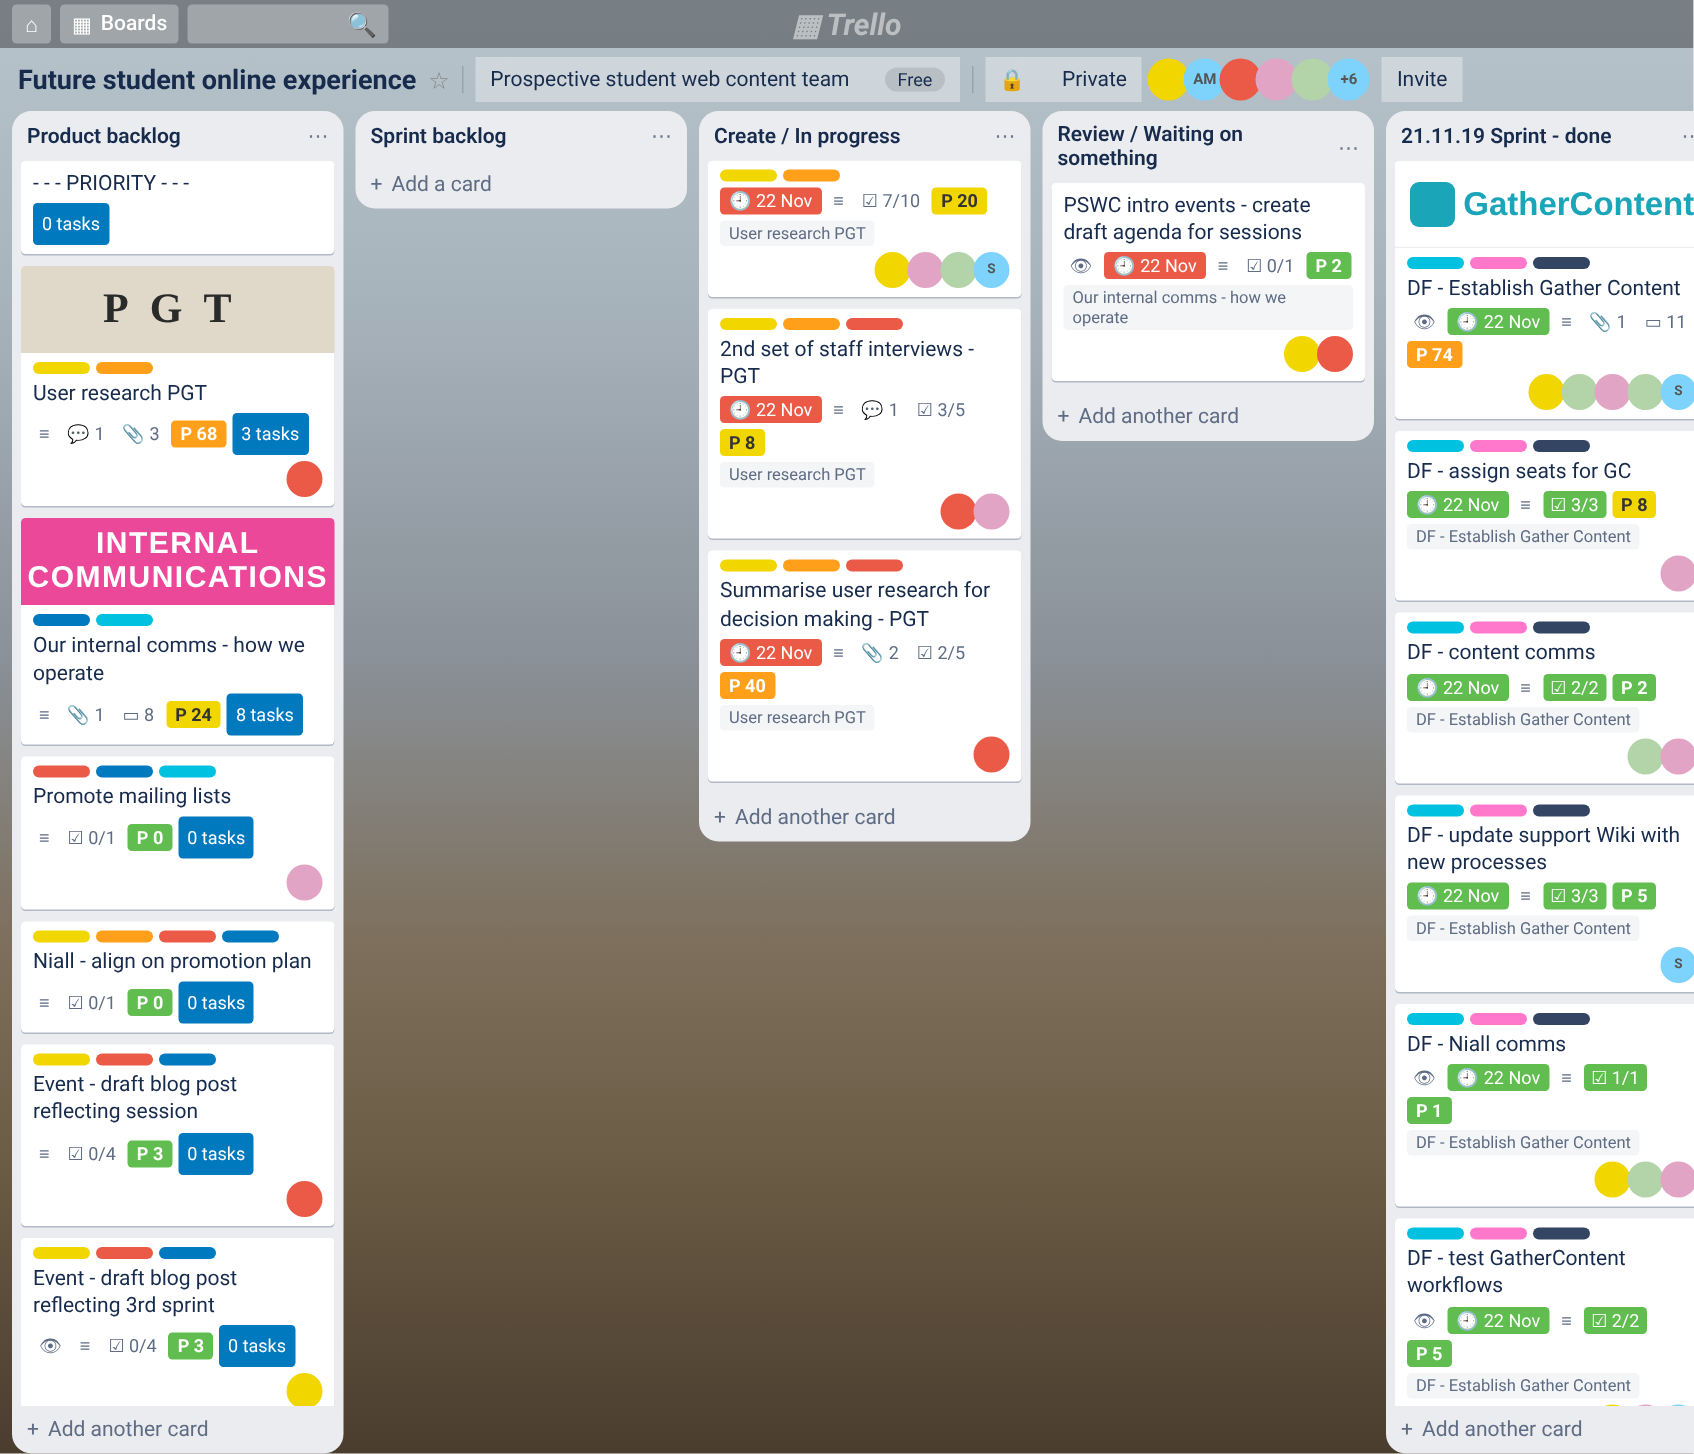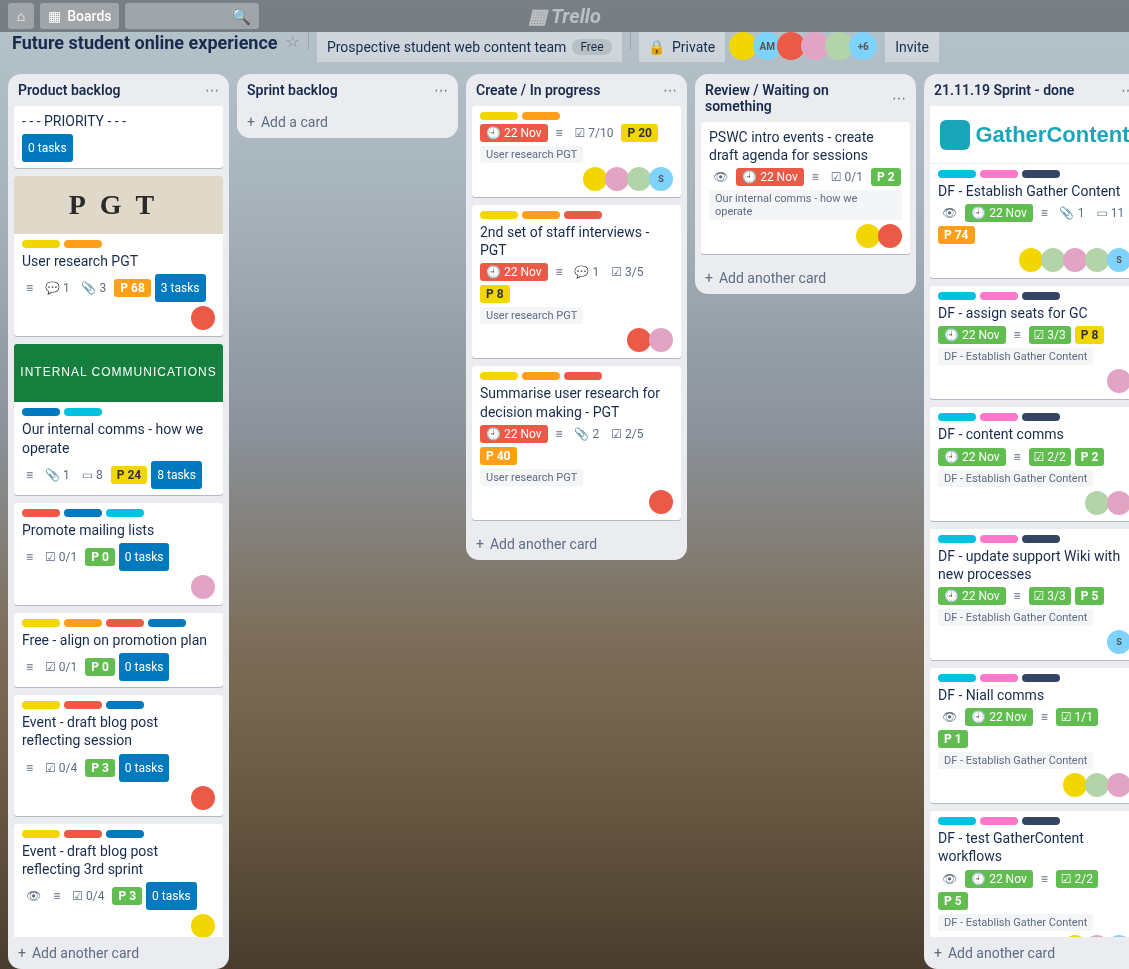--- a/index.html
+++ b/index.html
@@ -2,40 +2,40 @@
 <html><head>
 <meta charset="utf-8">
 <style>
 *{box-sizing:border-box;margin:0;padding:0;font-family:-apple-system,BlinkMacSystemFont,"Segoe UI",Roboto,sans-serif}
 body{width:1129px;height:969px;overflow:hidden;background:linear-gradient(180deg,#b8c4cc 0%,#a8b4bc 20%,#8a9199 45%,#7d6f5b 65%,#6b5c45 80%,#4a3d2e 100%);position:relative}
 .hdr{height:32px;background:rgba(0,0,0,.35);display:flex;align-items:center;padding:0 8px;gap:6px}
 .hdr-btn{height:26px;background:rgba(255,255,255,.3);border-radius:3px;display:flex;align-items:center;padding:0 8px;color:#fff;font-size:14px;font-weight:500;cursor:pointer;gap:6px}
 .hdr-btn.icon-only{width:26px;padding:0;justify-content:center}
 .search{flex:0 0 134px;height:26px;background:rgba(255,255,255,.3);border-radius:3px;display:flex;align-items:center;justify-content:flex-end;padding:0 8px}
 .logo{position:absolute;left:50%;transform:translateX(-50%);color:rgba(255,255,255,.5);font-size:20px;font-weight:700;font-style:italic;display:flex;align-items:center;gap:4px}
-.subhdr{height:42px;display:flex;align-items:flex-start;padding:0 12px;gap:8px}
+.subhdr{height:42px;display:flex;align-items:center;padding:0 12px;gap:8px}
 .board-title{font-size:18px;font-weight:700;color:#172b4d}
-.pill{height:30px;background:rgba(255,255,255,.35);border-radius:0;display:flex;align-items:center;padding:0 10px;font-size:14px;color:#172b4d;gap:6px}
+.pill{height:30px;background:rgba(255,255,255,.35);border-radius:0;display:flex;align-items:center;padding:0 10px;font-size:14px;color:#172b4d;gap:24px}
 .star{color:#888;cursor:pointer;font-size:16px}
 .free{background:rgba(0,0,0,.1);border-radius:10px;padding:1px 8px;font-size:12px}
 .avstack{display:flex;align-items:center}
 .av{width:28px;height:28px;border-radius:50%;margin-left:-4px;font-size:10px;font-weight:700;display:flex;align-items:center;justify-content:center;color:#fff}
 .av.c1{background:#eb5a46}.av.c2{background:#f2d600;color:#333}.av.c3{background:#e2a4c4}.av.c4{background:#b3d4a8}.av.c5{background:#7dd3fc;color:#555}
 .board{display:flex;gap:8px;padding:0 8px;height:calc(100% - 74px);overflow-x:auto;align-items:flex-start}
 .list{width:221px;flex:0 0 221px;background:#ebecf0;border-radius:13px;display:flex;flex-direction:column;max-height:100%}
 .list-hdr{padding:8px 10px;display:flex;justify-content:space-between;align-items:center}
 .list-title{font-size:14px;font-weight:600;color:#172b4d}
 .list-menu{color:#6b778c;cursor:pointer;font-size:14px}
 .cards{padding:0 6px;overflow-y:auto;flex:1}
 .cards::-webkit-scrollbar{width:8px}.cards::-webkit-scrollbar-thumb{background:rgba(0,0,0,.2);border-radius:4px}
 .card{background:#fff;border-radius:3px;box-shadow:0 1px 0 rgba(9,30,66,.25);margin-bottom:8px;padding:6px 8px;font-size:14px;color:#172b4d;cursor:pointer}
 .card-img{height:58px;margin:-6px -8px 6px -8px;border-radius:3px 3px 0 0;background:#e0d8c8;display:flex;align-items:center;justify-content:center;font-size:28px;font-weight:700;letter-spacing:14px;color:#2a2a2a;font-family:Georgia,serif}
 .card-img.gc{background:#fff;border-bottom:1px solid #eee;font-size:22px;letter-spacing:0;color:#1aa5b8;font-weight:700;font-family:sans-serif}
 .card-img.gc::before{content:"";width:30px;height:30px;background:#1aa5b8;border-radius:6px;margin-right:6px}
-.card-img.ic{background:#15803d;color:#fff;font-size:12px;font-weight:400;letter-spacing:1px;text-align:center;line-height:1.15;font-family:sans-serif}
+.card-img.ic{background:#ec4899;color:#fff;font-size:20px;font-weight:700;letter-spacing:1px;text-align:center;line-height:1.15;font-family:sans-serif}
 .labels{display:flex;gap:4px;margin-bottom:4px}
 .lbl{width:38px;height:8px;border-radius:4px}
 .l-yellow{background:#f2d600}.l-orange{background:#ff9f1a}.l-red{background:#eb5a46}.l-blue{background:#0079bf}.l-teal{background:#00c2e0}.l-pink{background:#ff78cb}.l-navy{background:#344563}.l-green{background:#61bd4f}
 .card-title{margin-bottom:4px;line-height:1.3}
 .badges{display:flex;flex-wrap:wrap;gap:4px;align-items:center}
 .badge{display:inline-flex;align-items:center;gap:3px;font-size:12px;color:#5e6c84;padding:1px 4px;border-radius:3px}
 .badge.due{background:#eb5a46;color:#fff;padding:2px 6px}
 .badge.due.done{background:#61bd4f}
 .badge.pts{background:#f2d600;color:#333;padding:2px 6px;font-weight:700}
 .badge.pts.or{background:#ff9f1a;color:#fff}
@@ -156,21 +156,21 @@
             <div class="mav av c3"></div>
           </div>
         </div>
         <div class="card">
           <div class="labels">
             <span class="lbl l-yellow"></span>
             <span class="lbl l-orange"></span>
             <span class="lbl l-red"></span>
             <span class="lbl l-blue"></span>
           </div>
-          <div class="card-title">Free - align on promotion plan</div>
+          <div class="card-title">Niall - align on promotion plan</div>
           <div class="badges">
             <span class="badge">≡</span>
             <span class="badge chk">☑ 0/1</span>
             <span class="badge pts gr">P 0</span>
             <span class="badge tasks">0 tasks</span>
           </div>
         </div>
         <div class="card">
           <div class="labels">
             <span class="lbl l-yellow"></span>

